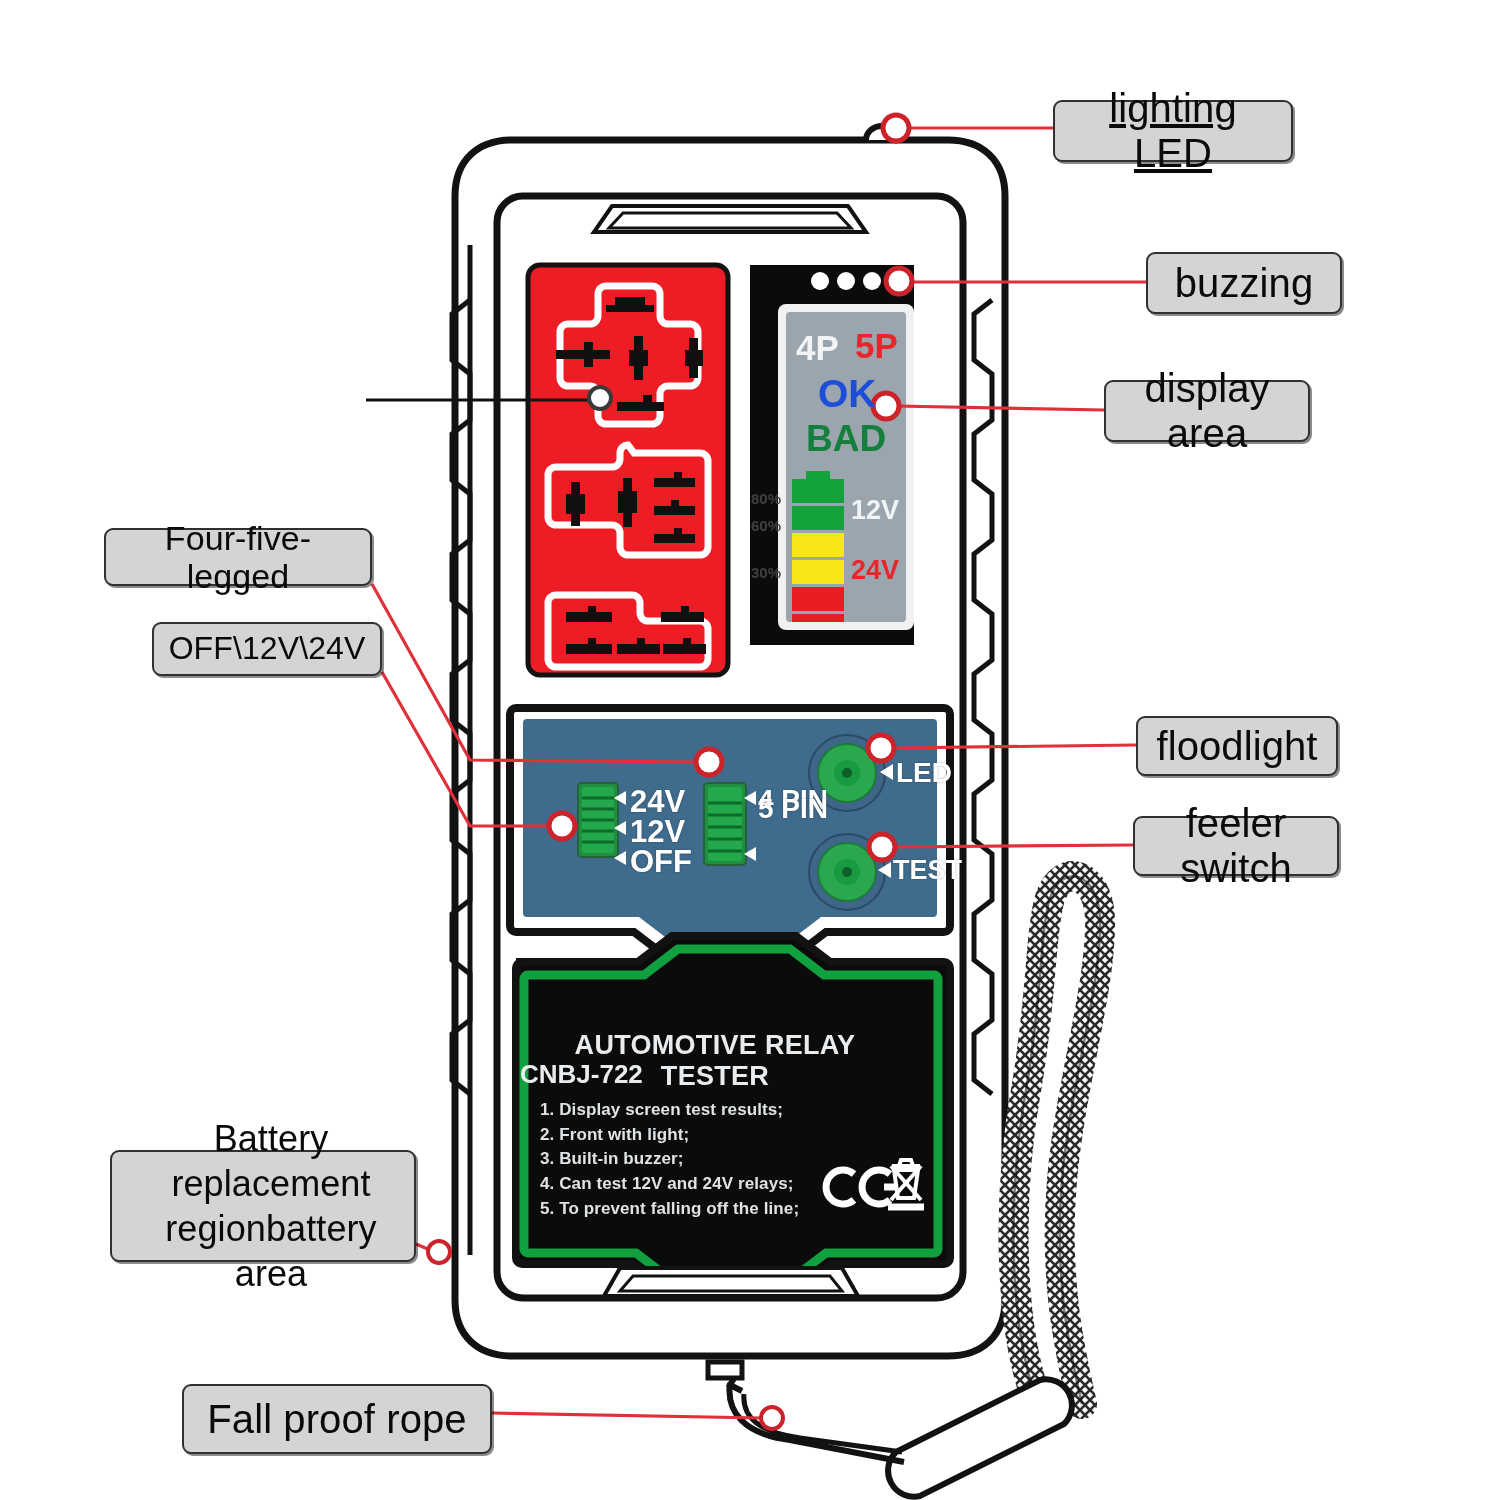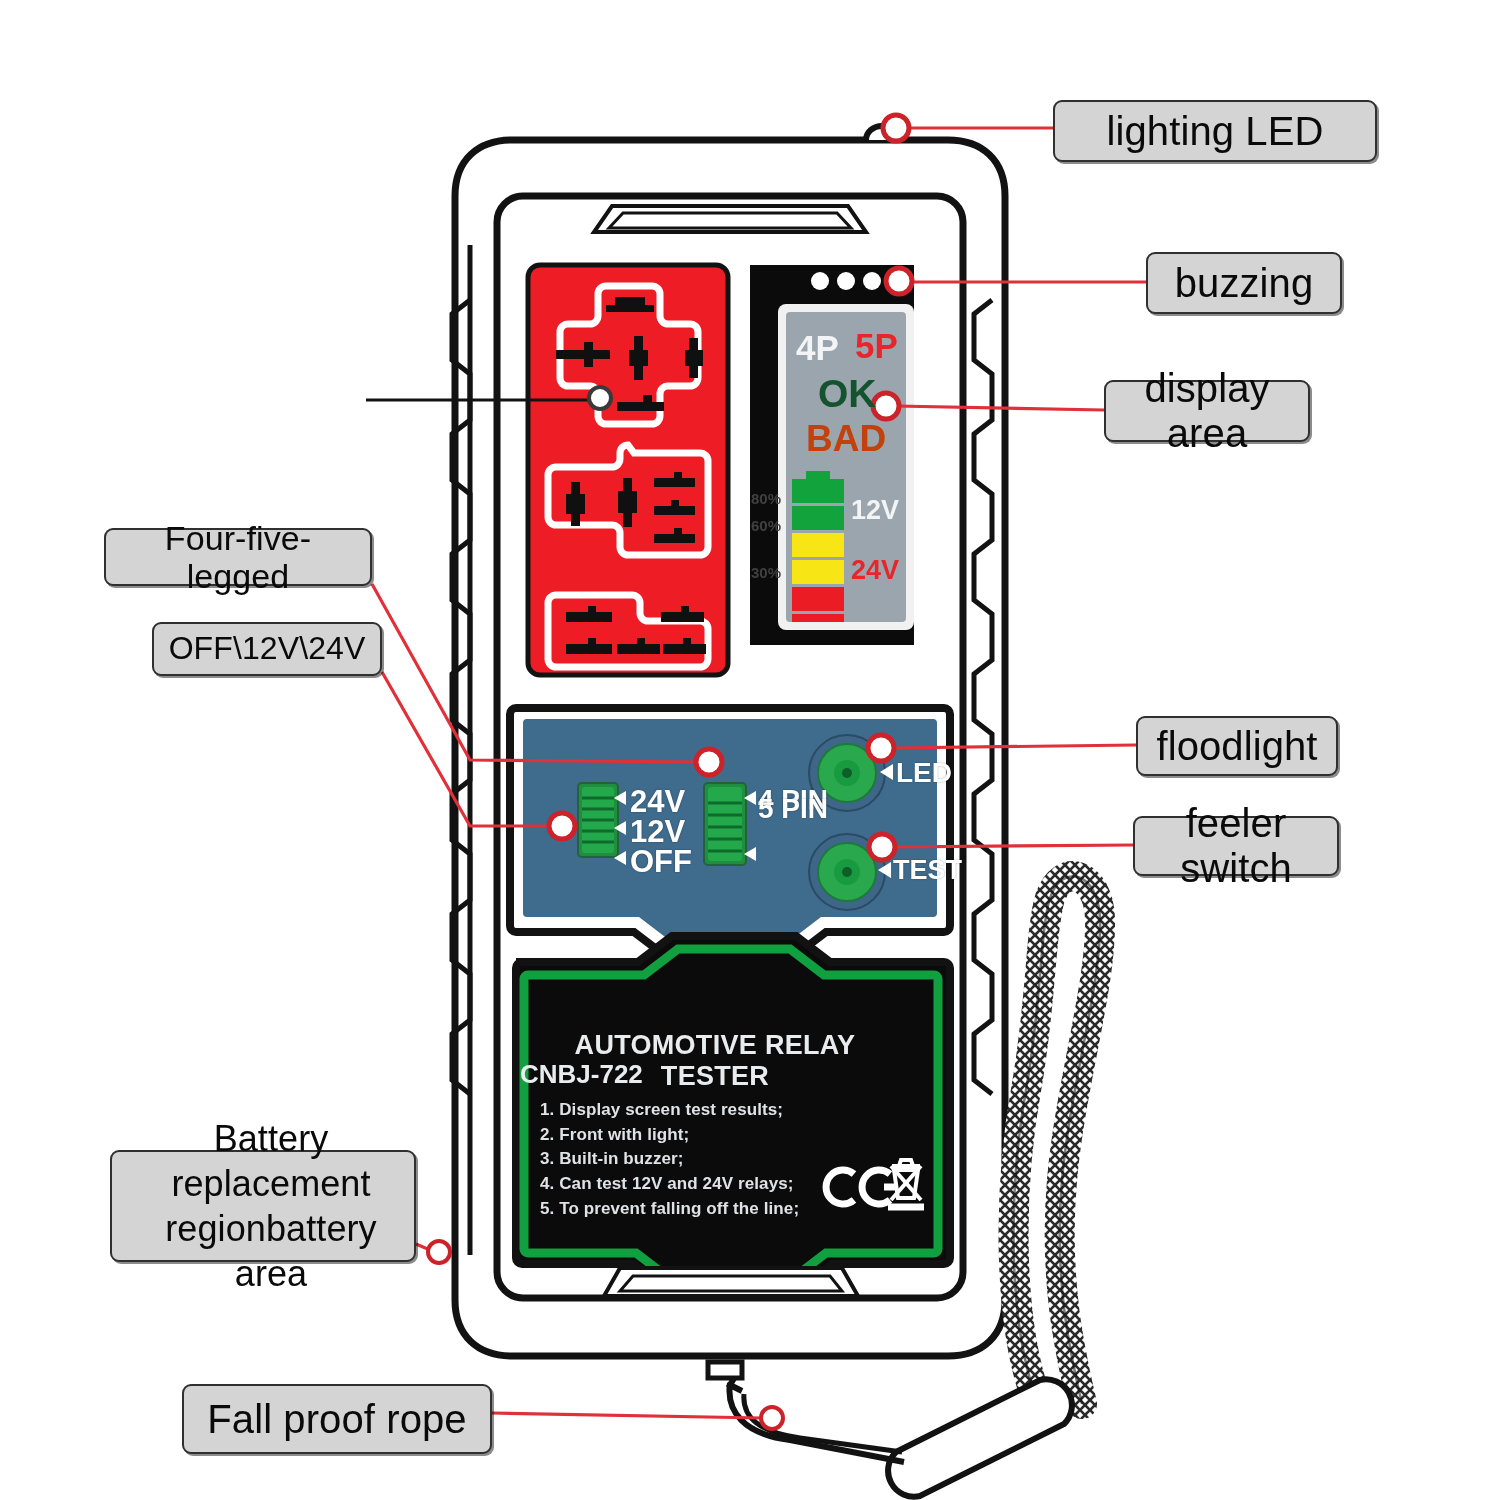--- a/index.html
+++ b/index.html
@@ -11,37 +11,37 @@
   
   .chip{position:absolute;background:#d4d4d4;border:2px solid #303030;
         border-radius:9px;box-shadow:2px 2px 0 rgba(0,0,0,.45);
         color:#0a0a0a;display:flex;align-items:center;justify-content:center;
         text-align:center;line-height:1.12;padding:4px 14px;box-sizing:border-box;
         letter-spacing:.1px;}
   .chip.lg{font-size:40px;}
   .chip.md{font-size:34px;}
   .chip.two{flex-direction:column;font-size:36px;line-height:1.25;padding-left:30px;}
 
-  .c-lighting{left:1053px;top:100px;width:324px;height:62px;}
+  .c-lighting{left:1053px;top:100px;width:240px;height:62px;text-decoration:underline;}
   .c-buzzing {left:1146px;top:252px;width:196px;height:62px;}
   .c-display {left:1104px;top:380px;width:206px;height:62px;}
   .c-flood   {left:1136px;top:716px;width:202px;height:60px;}
   .c-feeler  {left:1133px;top:816px;width:206px;height:60px;}
   .c-plugin  {left:186px;top:372px;width:180px;height:58px;}
   .c-fourfive{left:104px;top:528px;width:268px;height:58px;}
   .c-off     {left:152px;top:622px;width:230px;height:54px;font-size:32px;}
   .c-battery {left:110px;top:1150px;width:306px;height:112px;}
   .c-fall    {left:182px;top:1384px;width:310px;height:70px;}
 
   
   .scr{position:absolute;font-weight:700;}
   .t-4p {left:796px;top:328px;font-size:35px;color:#f2f4f6;}
   .t-5p {left:855px;top:326px;font-size:35px;color:#e8252a;}
-  .t-ok {left:818px;top:372px;font-size:39px;color:#14532d;}
-  .t-bad{left:806px;top:418px;font-size:37px;color:#c2410c;}
+  .t-ok {left:818px;top:372px;font-size:39px;color:#1d4ed8;}
+  .t-bad{left:806px;top:418px;font-size:37px;color:#15803d;}
   .t-12v{left:851px;top:495px;font-size:27px;color:#f2f4f6;}
   .t-24v{left:851px;top:555px;font-size:27px;color:#e8252a;}
   .pct{position:absolute;font-size:15px;font-weight:700;color:#404040;
        font-family:"Liberation Sans",sans-serif;}
   .p80{left:751px;top:490px;}
   .p60{left:751px;top:517px;}
   .p30{left:751px;top:564px;}
 
   
   .bl{position:absolute;font-weight:700;color:#ffffff;font-size:31px;

